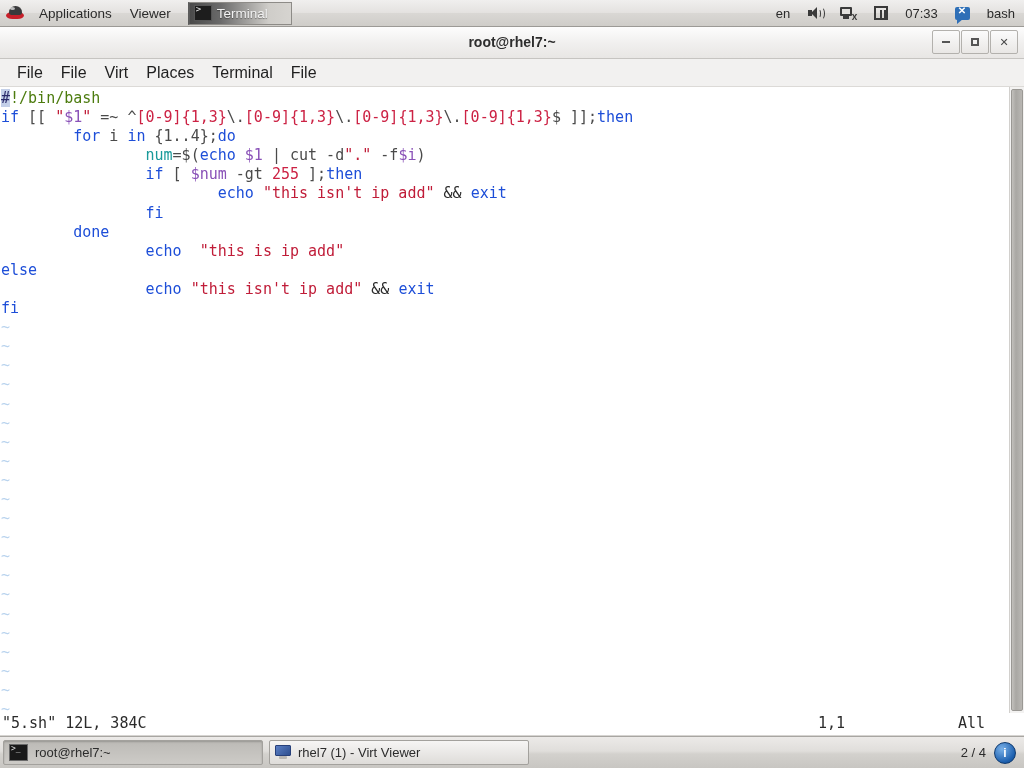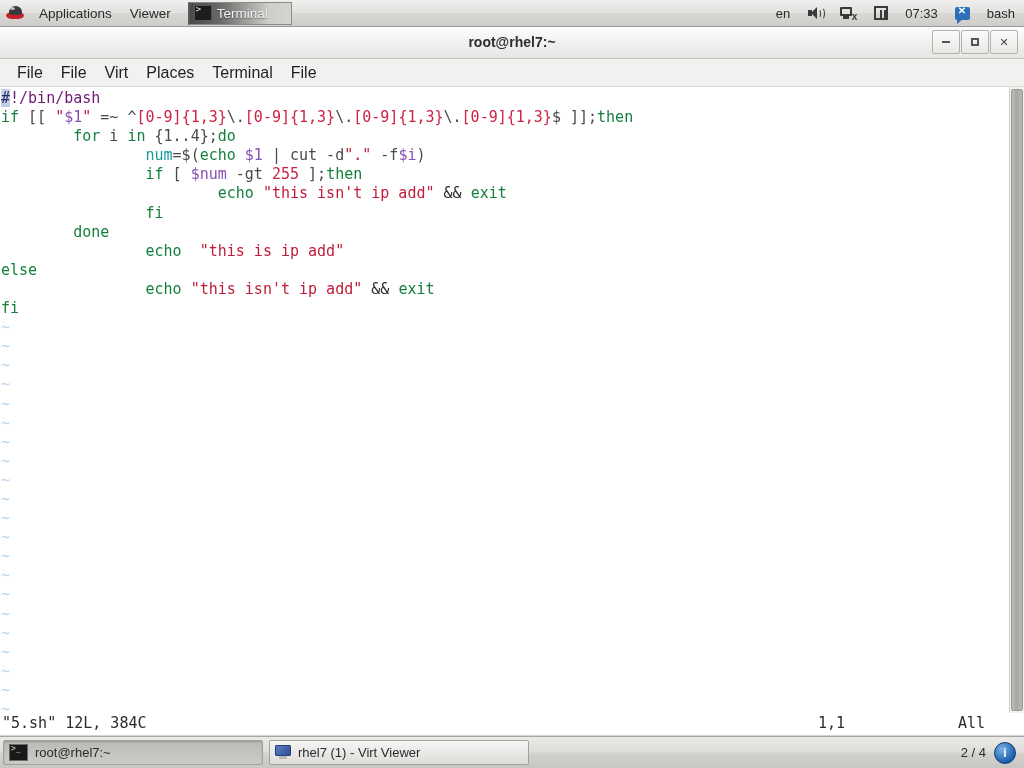--- a/index.html
+++ b/index.html
@@ -135,22 +135,22 @@
   #scrollbar{
     flex:0 0 auto;width:14px;background:#f3f2f1;border-left:1px solid #d2d0cd;
     position:relative;
   }
   #scrollbar .thumb{
     position:absolute;left:1px;right:1px;top:2px;bottom:2px;
     background:linear-gradient(to right,#c2c0bc,#a9a7a3 40%,#b9b7b3);
     border:1px solid #9a9894;border-radius:2px;
   }
   
-  .c-comment{color:#701a75;}
-  .c-kw{color:#15803d;}
+  .c-comment{color:#4d7c0f;}
+  .c-kw{color:#1d4ed8;}
   .c-str{color:#c01c38;}
   .c-num{color:#cc2244;}
   .c-var{color:#8a52b8;}
   .c-ident{color:#1a9a9a;}
   .c-plain{color:#4a4a4a;}
   .c-op{color:#2b2b2b;}
   .c-tilde{color:#b9d3ee;}
   .cursor{background:#c3cfe8;color:#2a2a6a;}
   #statusline{
     flex:0 0 auto;height:22px;background:#ffffff;

